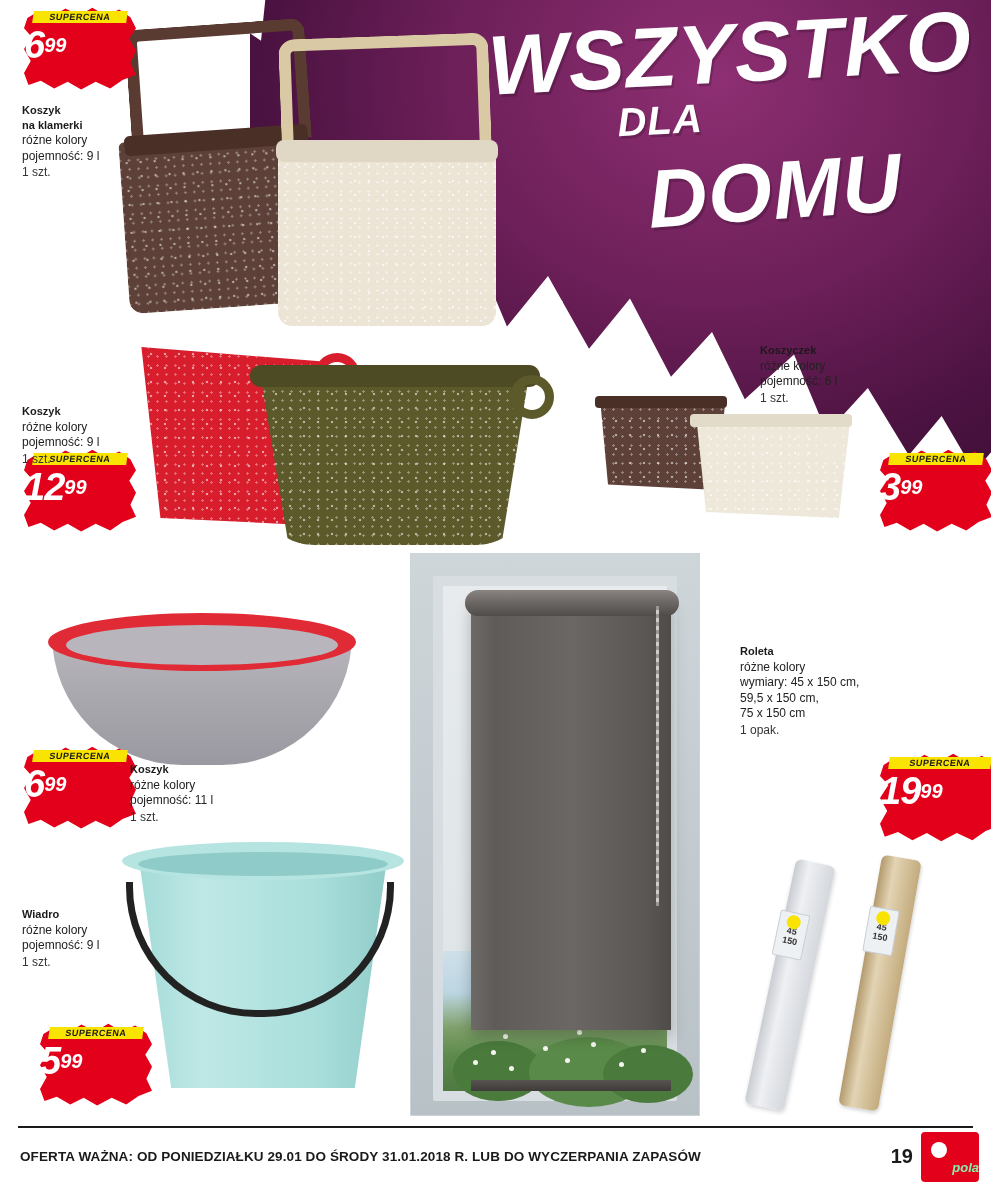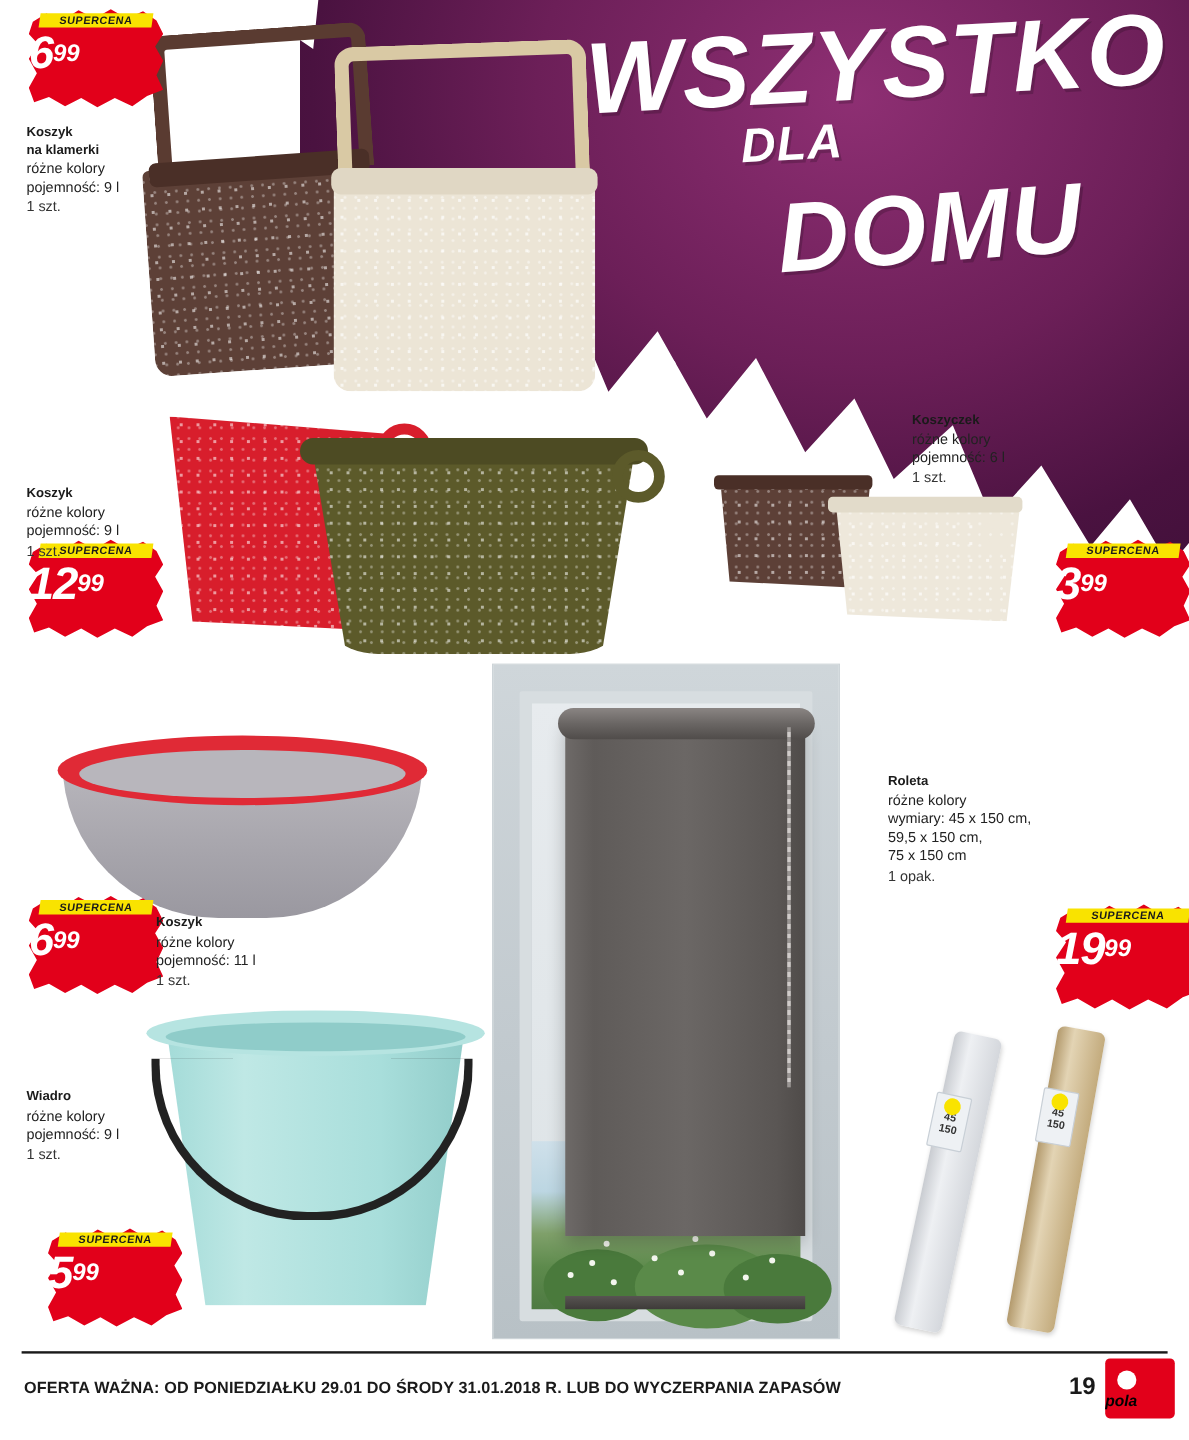--- a/index.html
+++ b/index.html
@@ -298,22 +298,22 @@
   .logo .mark {
     position: absolute;
     top: 10px; left: 10px;
     width: 16px; height: 16px;
     border-radius: 50%;
     background: #ffffff;
   }
   .logo .txt {
     position: absolute;
     bottom: 7px; left: 0; right: 0;
-    text-align: left;
-    color: #000000;
+    text-align: right;
+    color: #86efac;
     font-size: 13px;
     font-weight: bold;
     font-style: italic;
   }
 </style>
 </head>
 <body>
 
 <div id="page">
 

